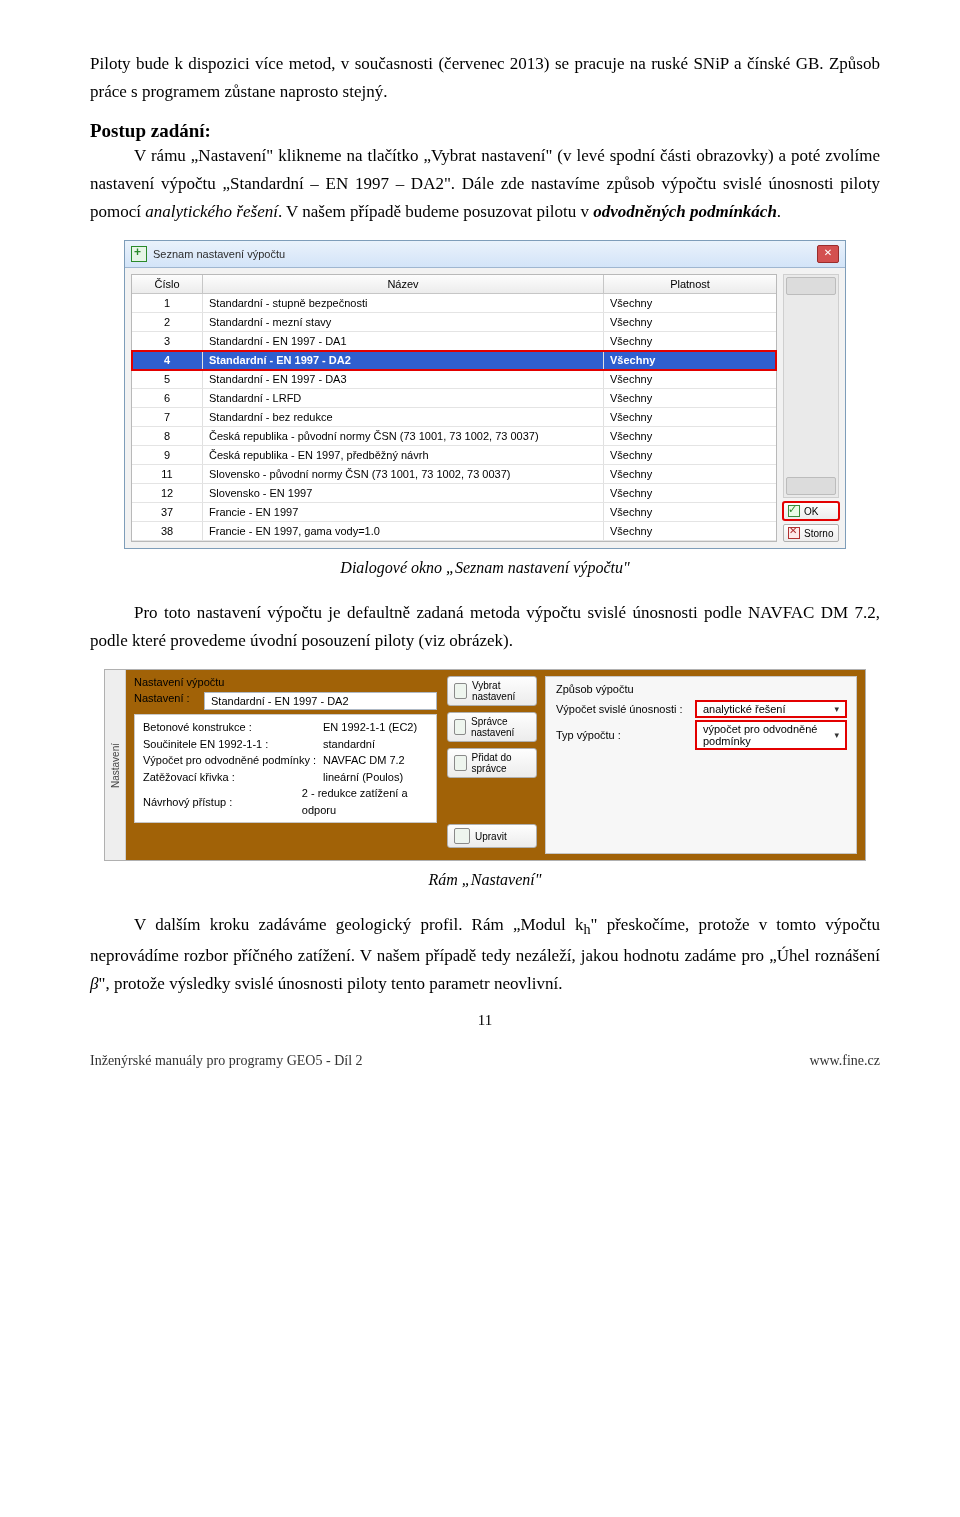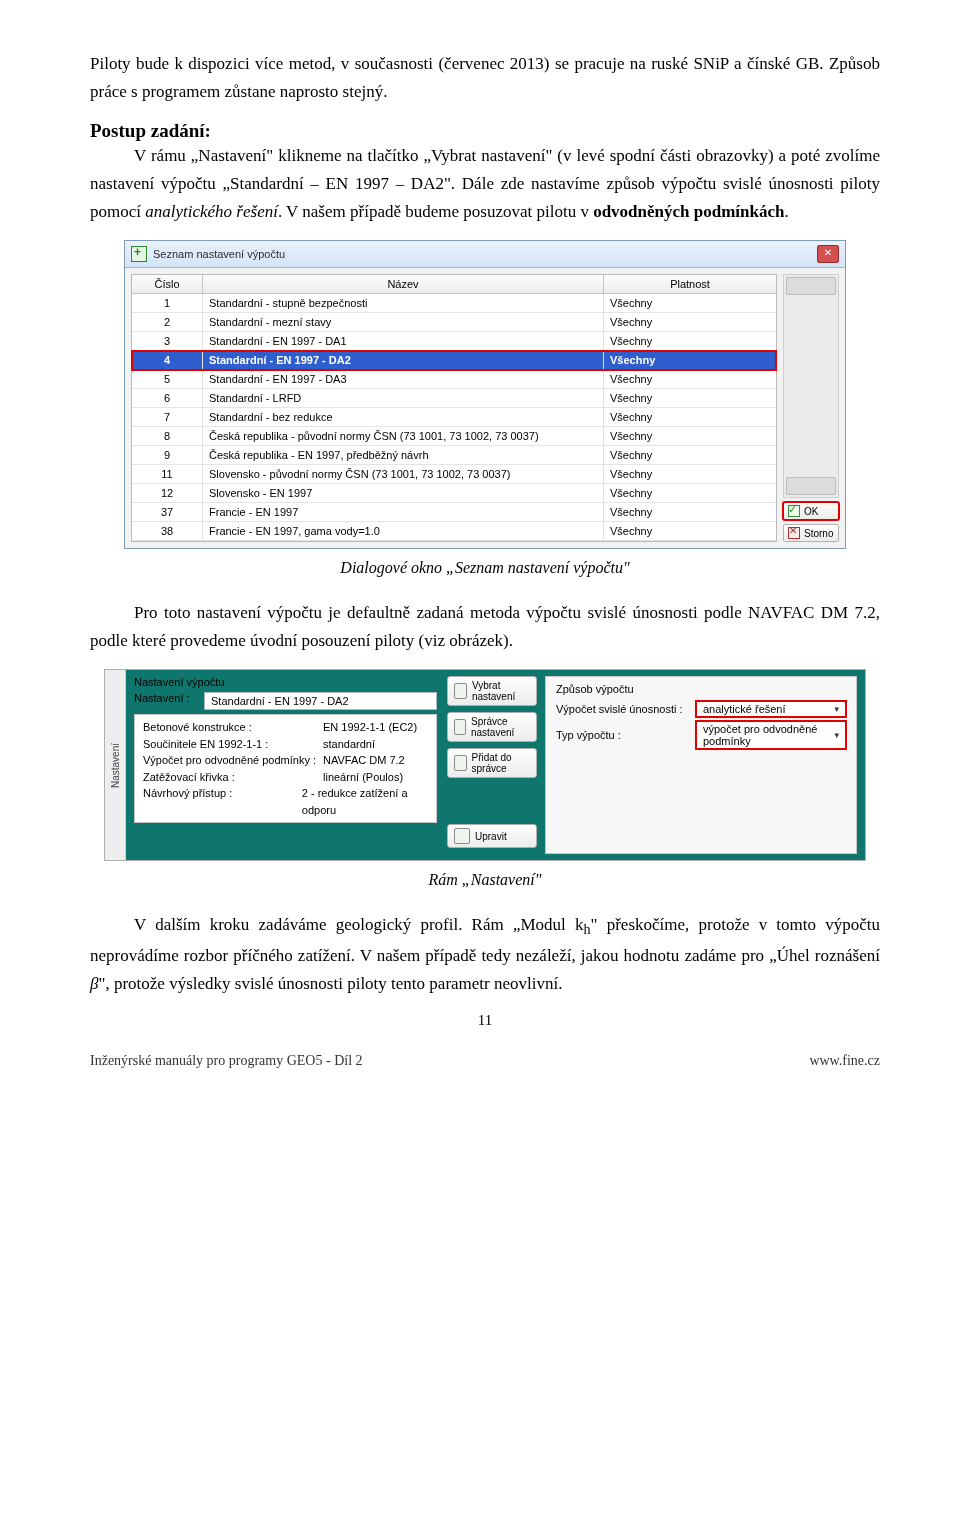--- a/index.html
+++ b/index.html
@@ -22,21 +22,21 @@
   }
   .section-heading {
     font-size: 19px;
     font-weight: bold;
     margin: 12px 0 0 0;
   }
   .indented {
     text-indent: 44px;
   }
   .italic { font-style: italic; }
-  .bold-italic { font-weight: bold; }
+  .bold-italic { font-weight: bold; font-style: italic; }
   .caption {
     text-align: center;
     font-style: italic;
     font-size: 16px;
     margin: 10px 0 22px 0;
   }
   
   .dlg-window {
     width: 720px;
     margin: 14px auto 6px auto;
@@ -145,21 +145,21 @@
   .dlg-btn .x {
     width:10px;height:10px;border:1px solid #b03030;background:#fdeaea;margin-right:4px;position:relative;
   }
   .dlg-btn .x::after{content:"✕";position:absolute;top:-3px;left:0;color:#b03030;font-size:10px;}
 
   
   .panel-window {
     width: 760px;
     margin: 10px auto 4px auto;
     border: 1px solid #b0b0b0;
-    background: #0f766e;
+    background: #a16207;
     font-family: Tahoma, Arial, sans-serif;
     font-size: 11px;
     display: flex;
   }
   .panel-tab {
     width: 20px;
     background: #eee;
     border-right: 1px solid #cfcfcf;
     display: flex;
     align-items: center;
@@ -181,21 +181,21 @@
     border:1px solid #aeb8c4;
     padding:2px 6px;
   }
   .panel-box {
     border:1px solid #c7c7c7;
     background:#fff;
     padding:4px 8px;
     margin-top:2px;
     line-height:1.5;
   }
-  .panel-box-row { display:flex; }
+  .panel-box-row { display:flex;align-items:center; }
   .panel-box-k { width:180px; }
   .panel-btns { width: 90px; margin-left:10px; }
   .pbtn {
     display:flex; align-items:center;
     border:1px solid #b0b0b0;
     background:linear-gradient(#fefefe,#ececec);
     border-radius:3px;
     margin-bottom:6px;
     padding:3px 6px;
     font-size:10px;

